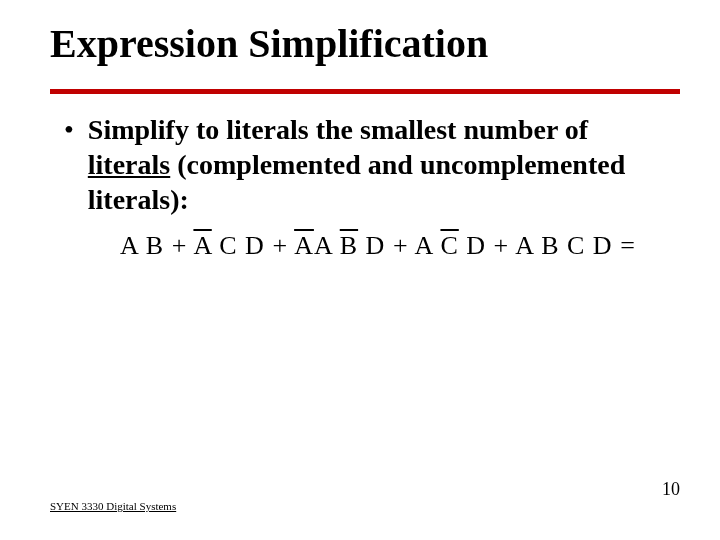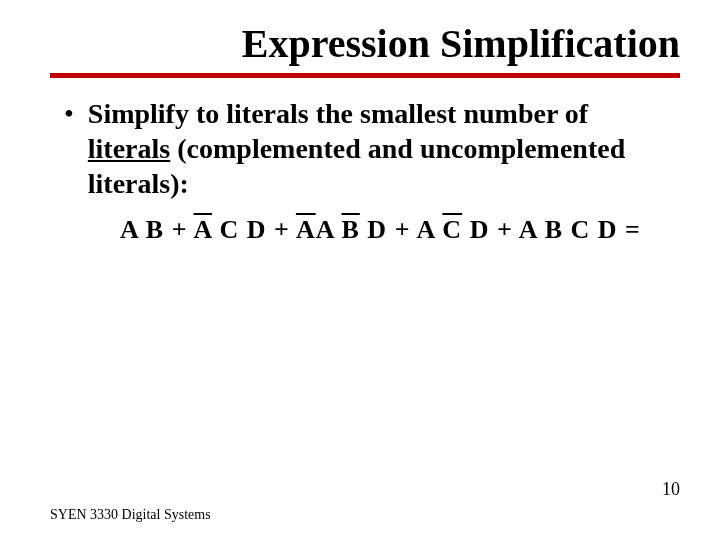--- a/index.html
+++ b/index.html
@@ -1,26 +1,26 @@
 <!DOCTYPE html>
 <html><head>
 <meta charset="utf-8">
 <style>
   * { margin: 0; padding: 0; box-sizing: border-box; }
   html, body { width: 720px; height: 540px; background: #fff; font-family: "Times New Roman", Times, serif; color: #000; }
   .slide { position: relative; width: 720px; height: 540px; padding: 20px 40px 30px 50px; }
-  .title { font-size: 40px; font-weight: bold; margin-bottom: 6px; text-align: right; }
+  .title { font-size: 40px; font-weight: bold; margin-bottom: 22px; }
   .rule { height: 5px; background: #c00000; width: 100%; margin-bottom: 18px; }
   .bullet-row { display: flex; align-items: flex-start; margin-left: 14px; }
   .bullet-dot { font-size: 28px; line-height: 32px; margin-right: 14px; margin-top: 2px; }
   .bullet-text { font-size: 28px; font-weight: bold; line-height: 1.25; max-width: 560px; }
   .underline { text-decoration: underline; text-align: center; }
-  .expr { font-size: 26px; font-weight: bold; letter-spacing: 1px; margin-left: 70px; margin-top: 14px; white-space: nowrap; }
+  .expr { font-size: 26px; font-weight: normal; letter-spacing: 1px; margin-left: 70px; margin-top: 14px; white-space: nowrap; }
   .ov { text-decoration: overline; text-decoration-thickness: 2px; }
-  .footer-left { position: absolute; left: 50px; bottom: 17px; font-size: 14px; }
+  .footer-left { position: absolute; left: 50px; bottom: 28px; font-size: 11px; text-decoration: underline; }
   .footer-right { position: absolute; right: 40px; bottom: 40px; font-size: 18px; }
 </style>
 </head>
 <body>
 
 <div class="slide">
   <div class="title">Expression Simplification</div>
   <div class="rule"></div>
 
   <div class="bullet-row">

